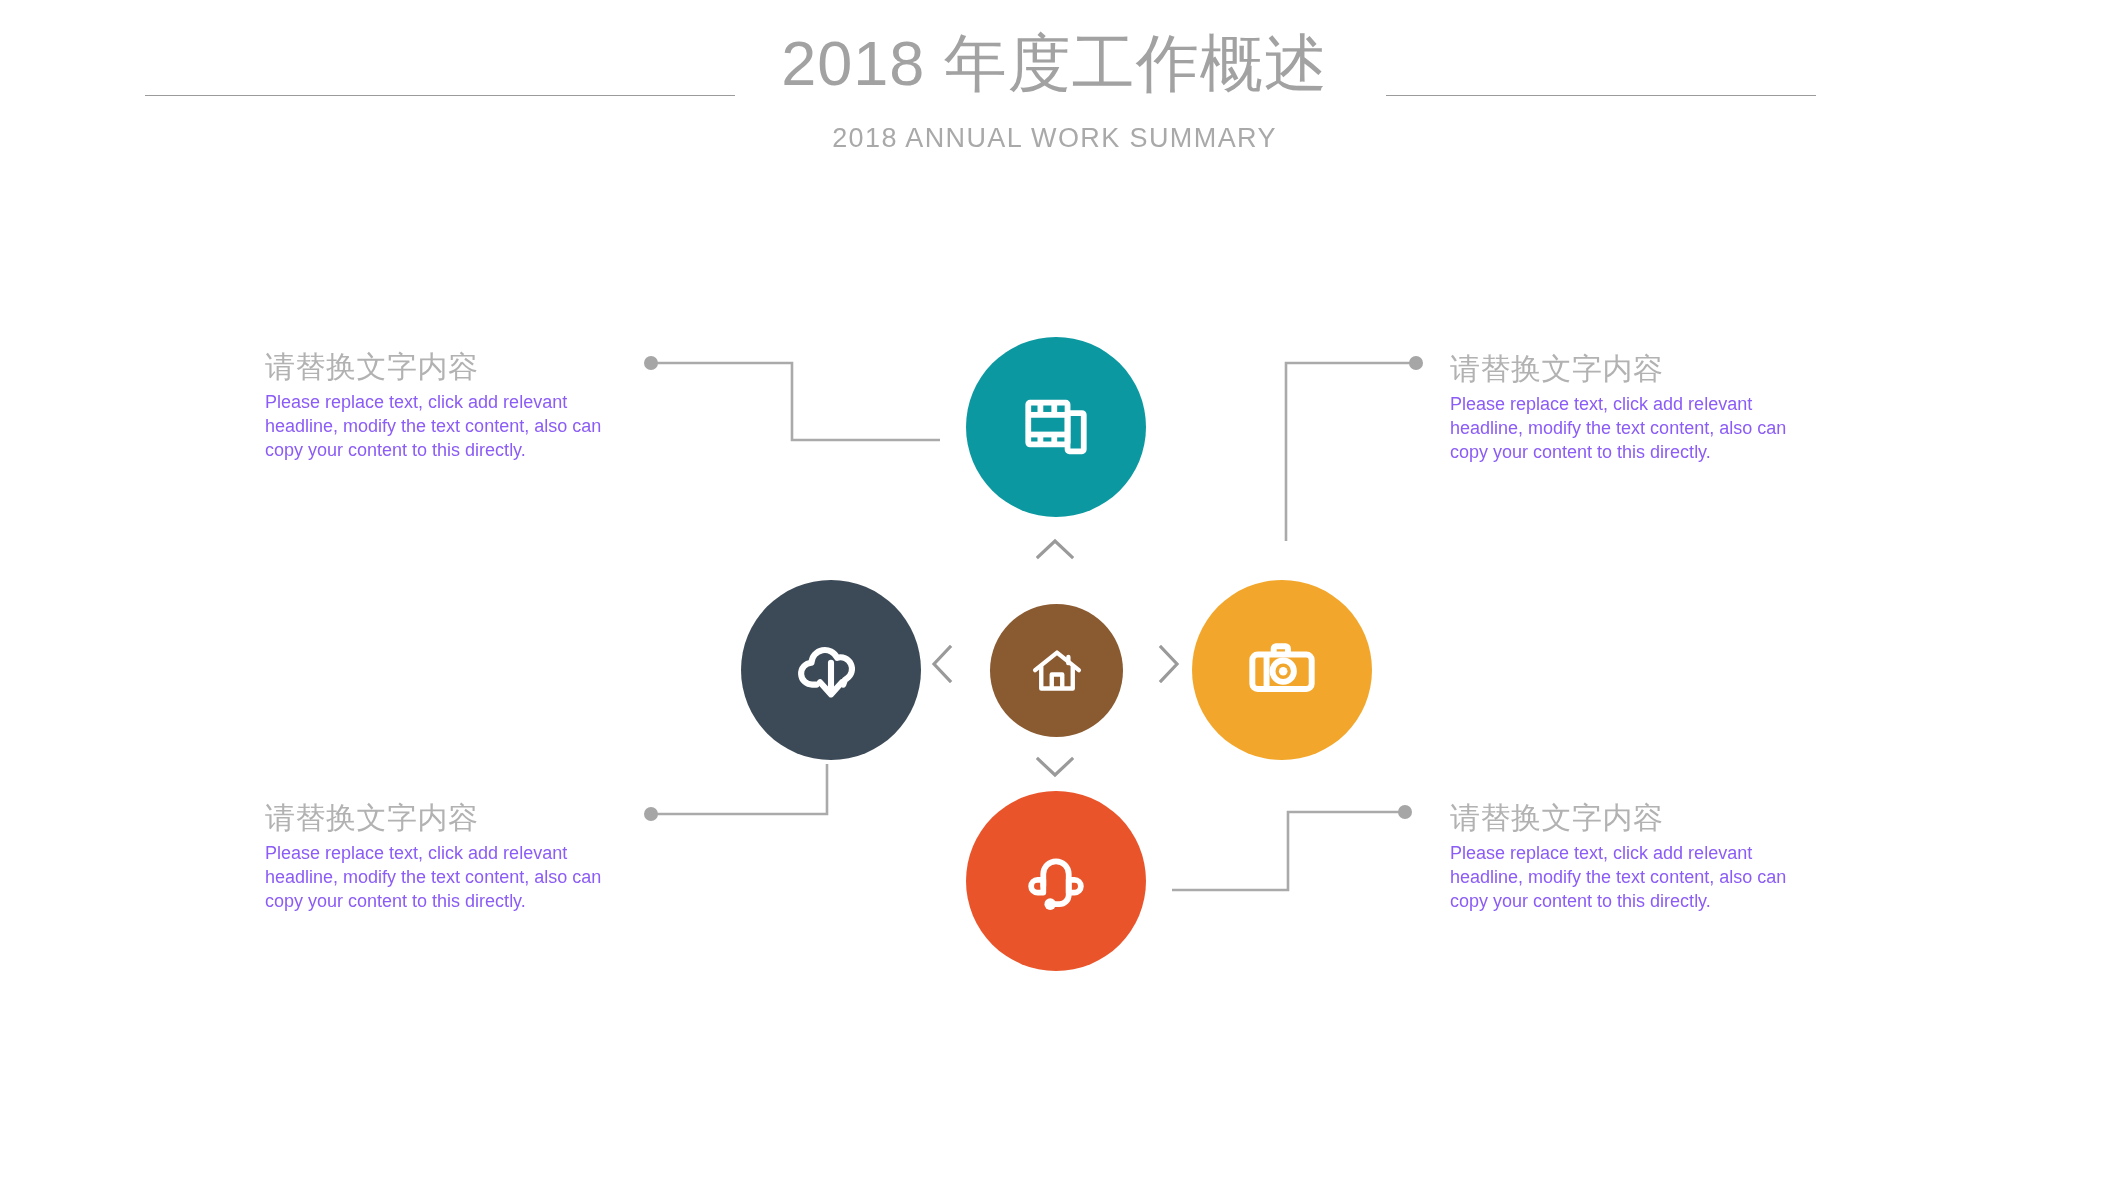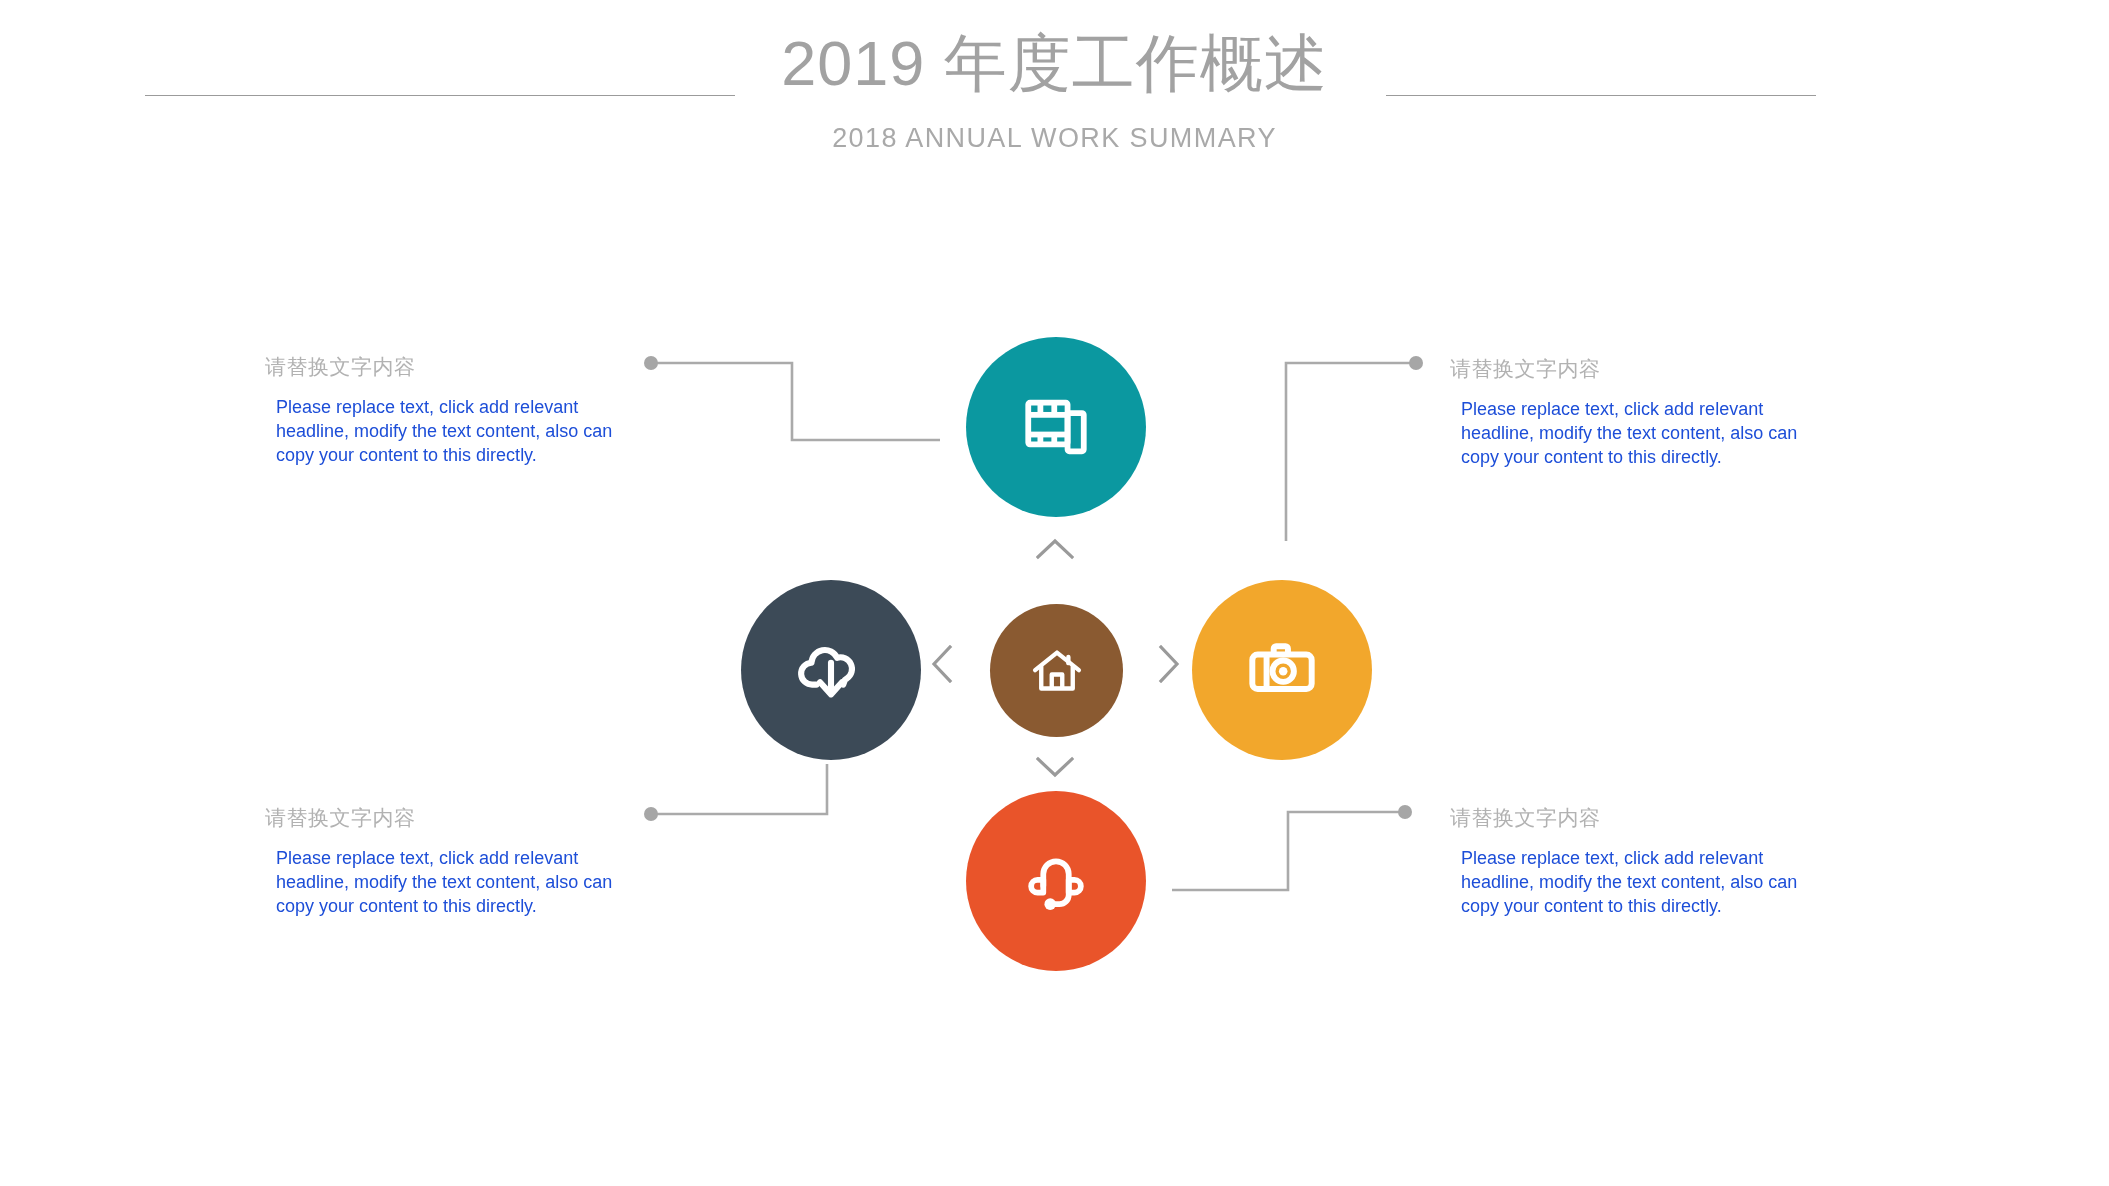--- a/index.html
+++ b/index.html
@@ -66,34 +66,34 @@
     letter-spacing: 1.4px;
     white-space: nowrap;
   }
 
   
   .text-block {
     position: absolute;
     width: 360px;
   }
   .tb-heading {
-    font-size: 21px;
+    font-size: 30px;
     line-height: 34px;
     color: #b2b2b2;
     font-weight: 400;
     letter-spacing: 0.5px;
     margin: 0 0 6px 0;
     white-space: nowrap;
   }
   .tb-body {
     font-size: 18px;
     line-height: 24px;
-    color: #1d4ed8;
-    font-weight: 400;
-    margin: 11px;
+    color: #8b5cf6;
+    font-weight: 400;
+    margin: 0;
   }
   #tb-top-left   { left: 265px;  top: 350px; text-align: left; }
   #tb-bottom-left{ left: 265px;  top: 801px; text-align: left; }
   #tb-top-right  { left: 1450px; top: 352px; text-align: left; }
   #tb-bottom-right{left: 1450px; top: 801px; text-align: left; }
 
   
   #connectors {
     position: absolute;
     left: 0;
@@ -146,21 +146,21 @@
   #chev-down  { left: 1036px; top: 755px; }
   #chev-left  { left: 930px;  top: 645px; }
   #chev-right { left: 1157px; top: 645px; }
 </style>
 </head>
 <body>
 
 <div id="header">
   <div id="title-rule-left"></div>
   <div id="title-rule-right"></div>
-  <div id="page-title">2019 年度工作概述</div>
+  <div id="page-title">2018 年度工作概述</div>
   <div id="page-subtitle">2018 ANNUAL WORK SUMMARY</div>
 </div>
 
 <svg id="connectors" viewBox="0 0 2109 1186" width="2109" height="1186">
 
   <g>
     <path d="M 652 363 L 792 363 L 792 440 L 940 440" fill="none" stroke="#aaaaaa" stroke-width="2.6"></path>
     <circle cx="651" cy="363" r="7" fill="#a6a6a6"></circle>
   </g>
 

